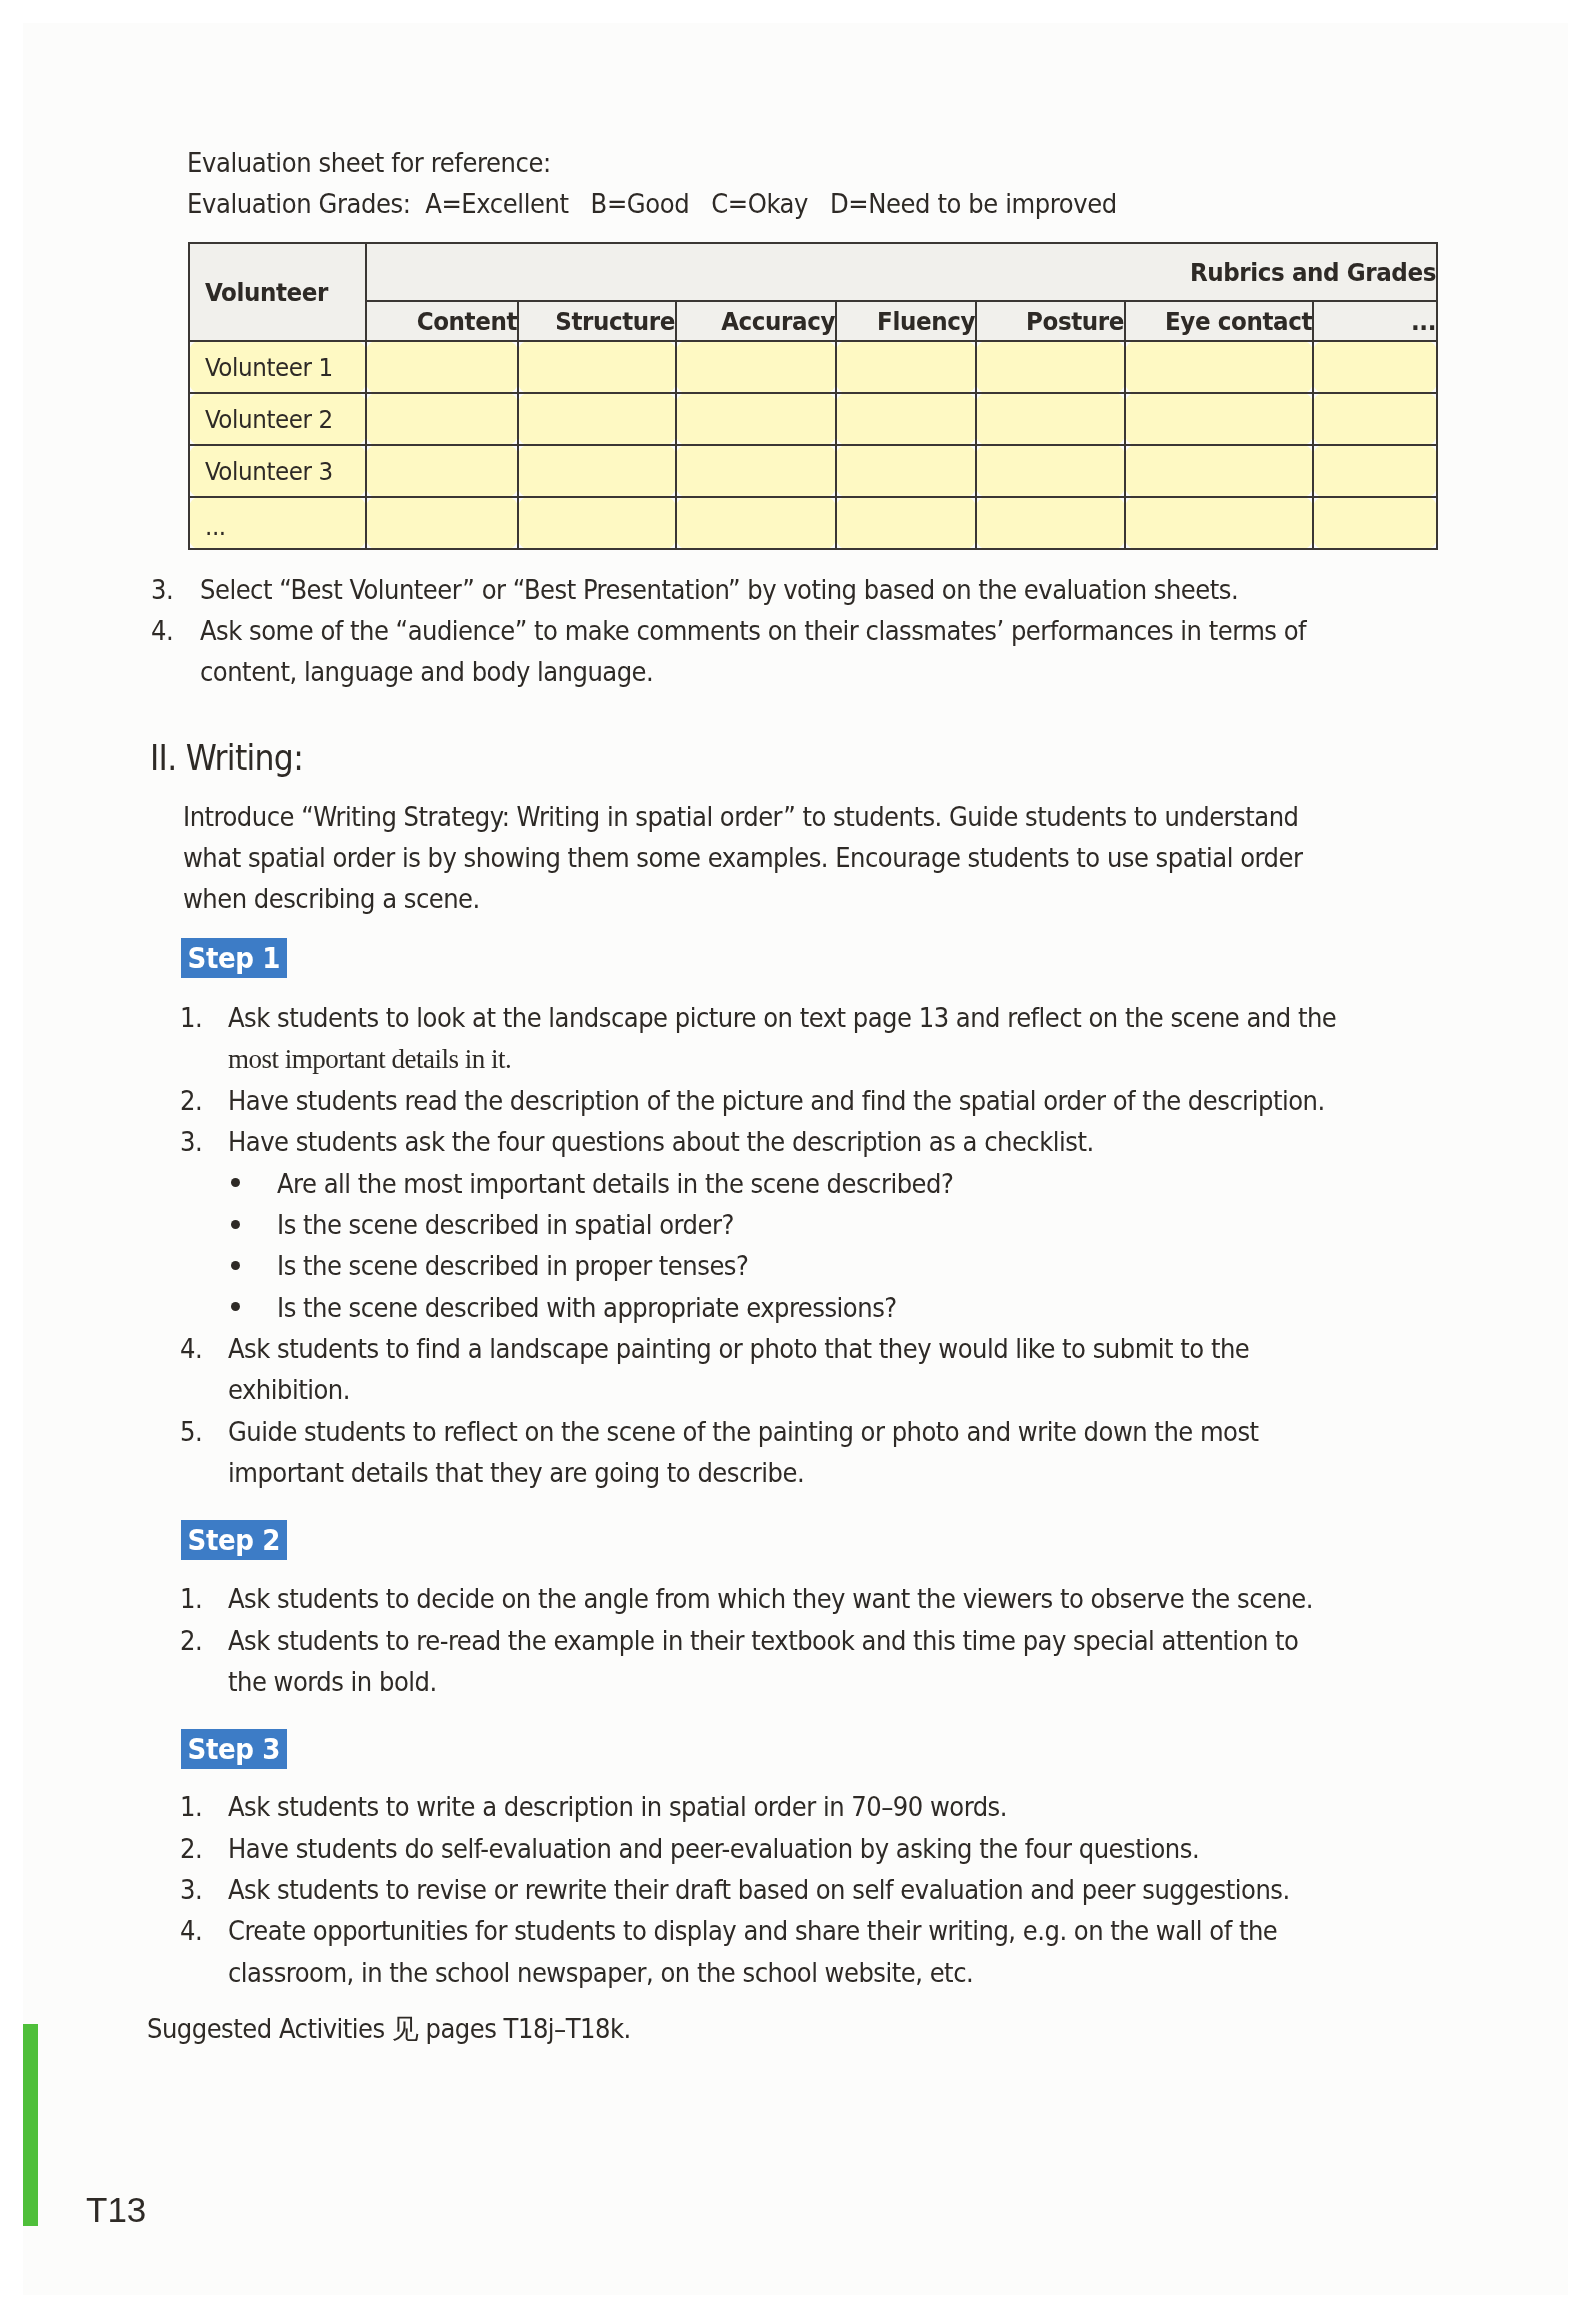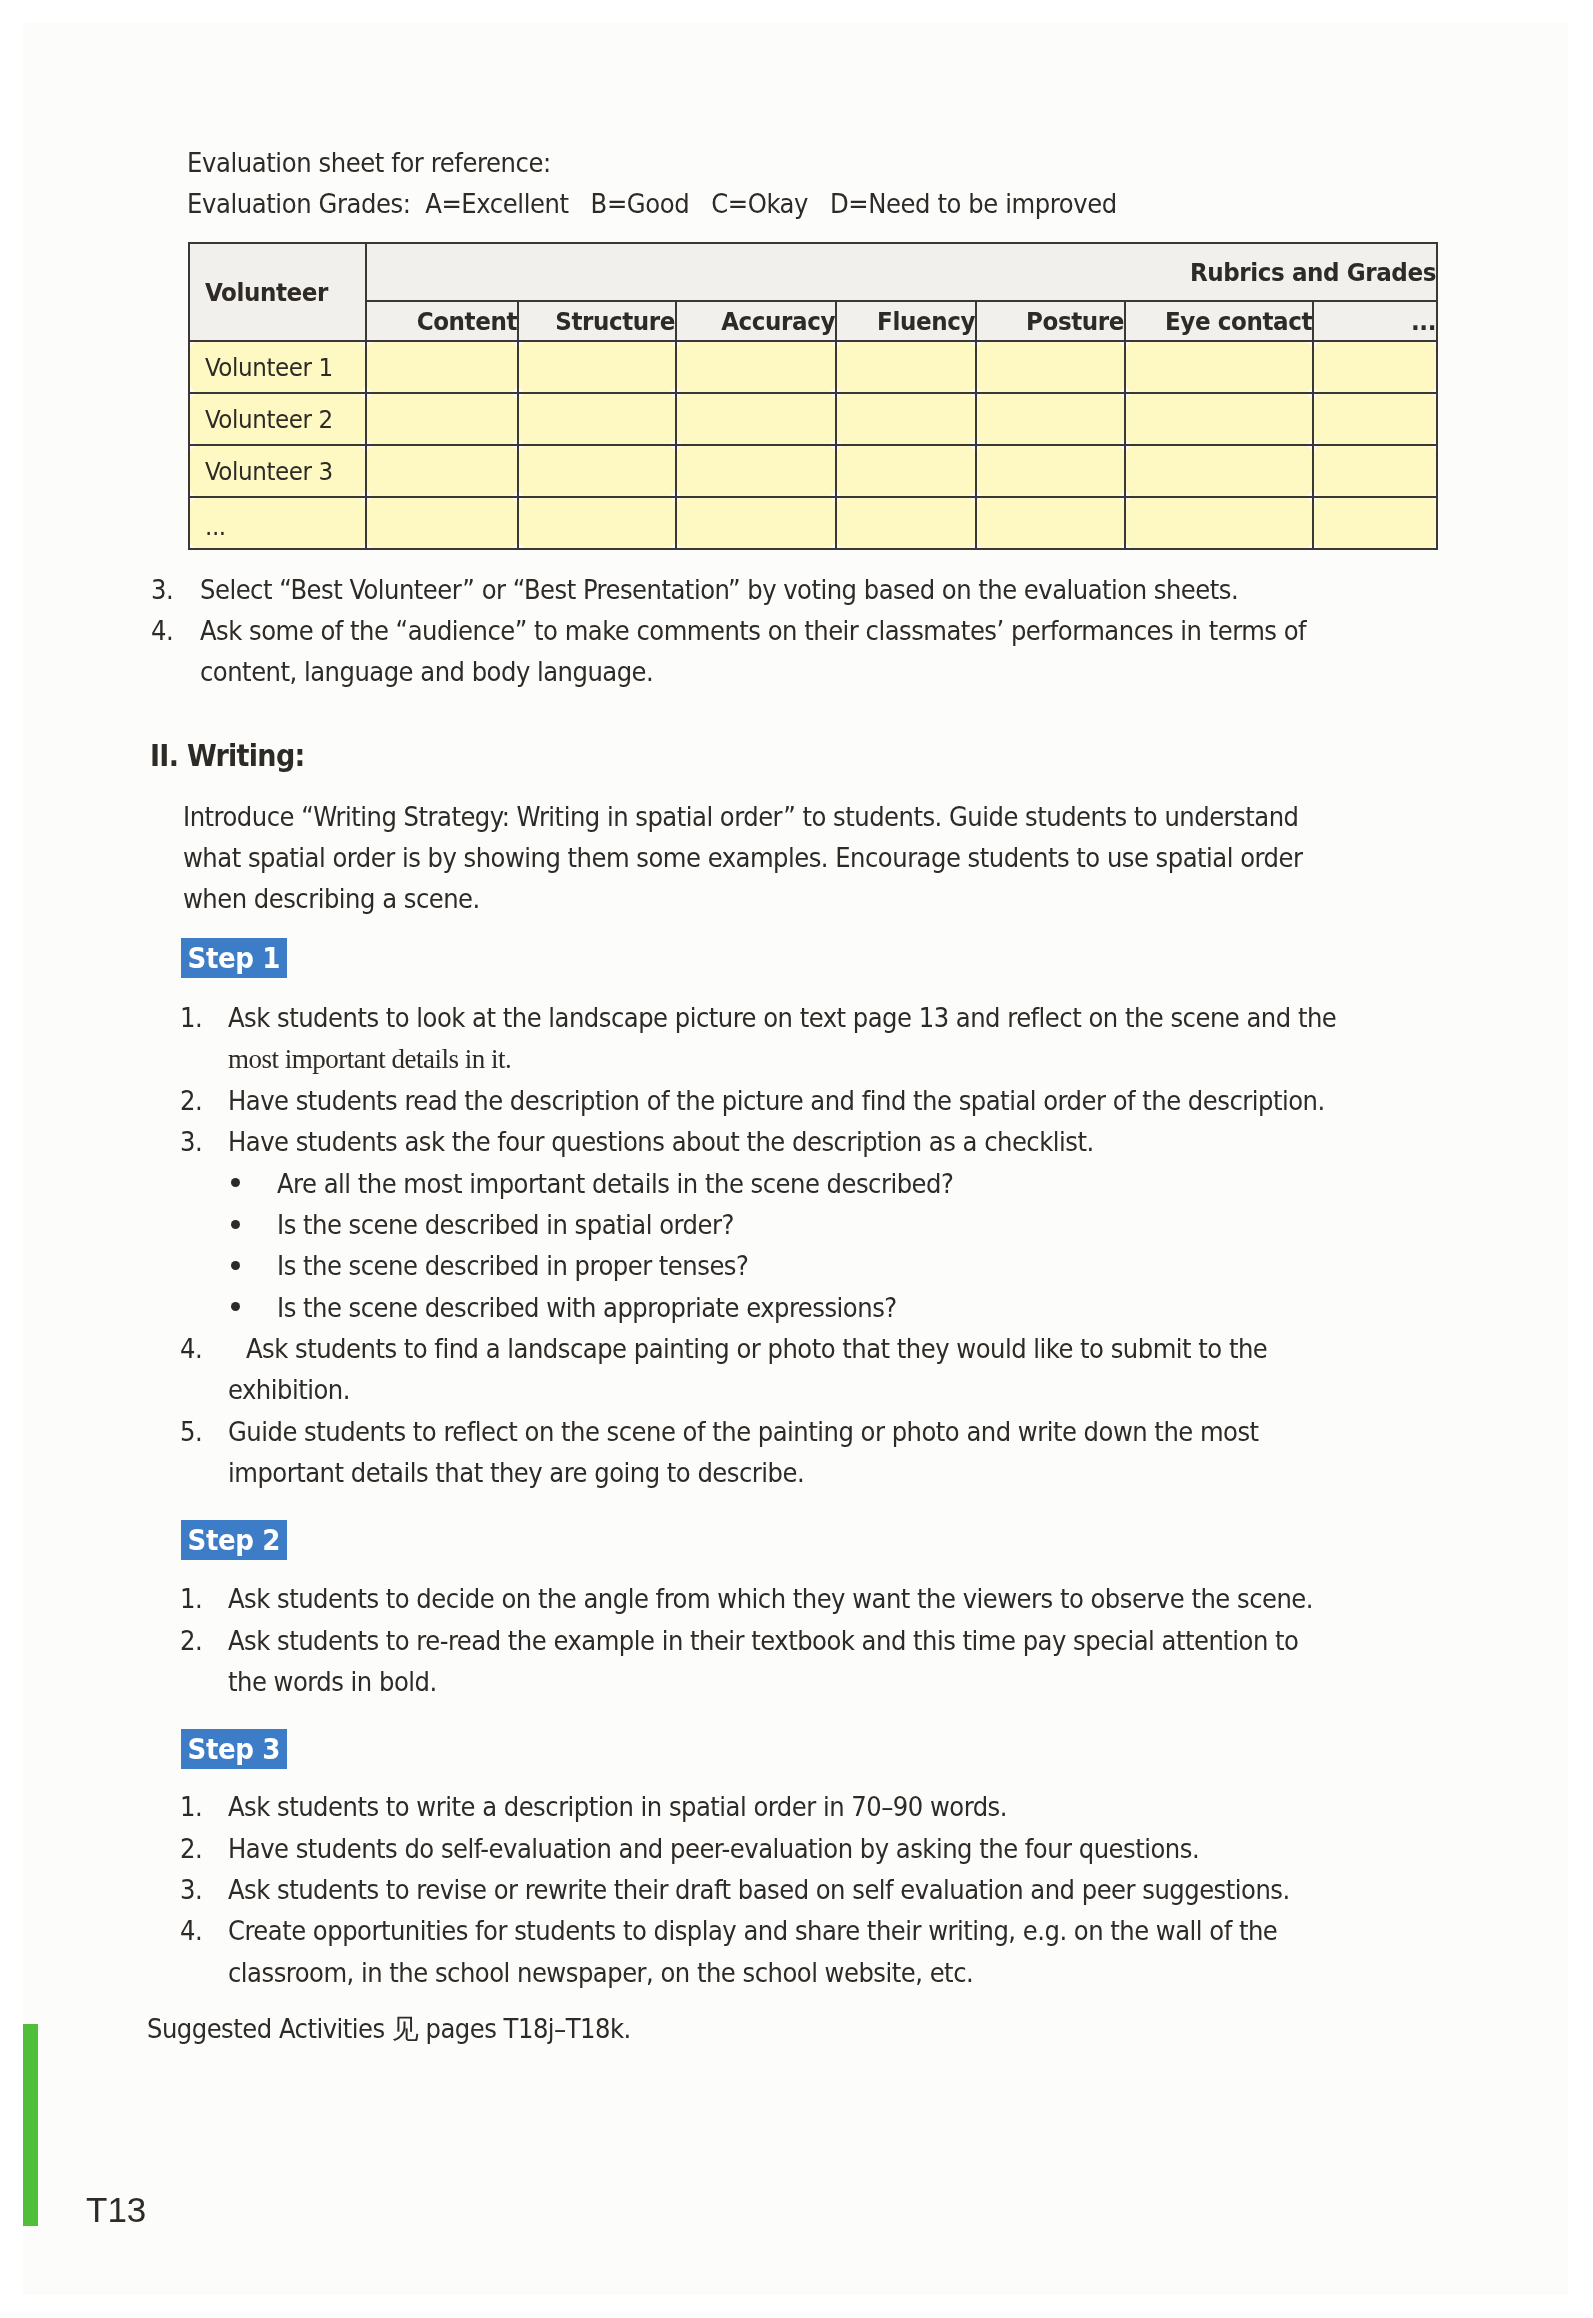--- a/index.html
+++ b/index.html
@@ -23,21 +23,21 @@
     border-collapse: collapse; table-layout: fixed;
   }
   .eval-table td, .eval-table th {
     border: 2.1px solid #3b3734; padding: 0; font-size: 25.6px; letter-spacing: -0.4px;
     white-space: nowrap;
   }
   .eval-table th { background: #f1f0ec; font-weight: bold; text-align: right; }
   .eval-table th.vol-head { text-align: left; padding-left: 15px; }
   .eval-table td.vol-cell { padding-left: 15px; text-align: left; }
   .eval-table td { background: #fef9c3; border-radius: 11px; }
-  .heading { font-size: 30px; font-weight: bold; letter-spacing: -0.7px; }
+  .heading { font-size: 35px; font-weight: normal; letter-spacing: -0.7px; }
   .step-badge {
     position: absolute; height: 40px; background: #3d7cc6; color: #ffffff;
     font-weight: bold; font-size: 29px; line-height: 40px; padding: 0 6.6px;
     letter-spacing: -0.4px; white-space: nowrap;
   }
   .bullet {
     position: absolute; width: 9px; height: 9px; border-radius: 50%; background: #2e2a26;
   }
   .green-bar {
     position: absolute; left: 23px; top: 2024px; width: 15px; height: 202px; background: #4fbf3a;
@@ -150,21 +150,21 @@
 <div class="bullet" style="left:231px; top:1178px;"></div>
 <div class="abs txt" style="left:277px; top:1163px;">Are all the most important details in the scene described?</div>
 <div class="bullet" style="left:231px; top:1220px;"></div>
 <div class="abs txt" style="left:277px; top:1204px;">Is the scene described in spatial order?</div>
 <div class="bullet" style="left:231px; top:1261px;"></div>
 <div class="abs txt" style="left:277px; top:1245px;">Is the scene described in proper tenses?</div>
 <div class="bullet" style="left:231px; top:1302px;"></div>
 <div class="abs txt" style="left:277px; top:1287px;">Is the scene described with appropriate expressions?</div>
 
 <div class="abs txt" style="left:180px; top:1328px;">4.</div>
-<div class="abs txt" style="left:246px; top:1328px;text-align:center;">Ask students to find a landscape painting or photo that they would like to submit to the</div>
+<div class="abs txt" style="left:228px; top:1328px;text-align:center;">Ask students to find a landscape painting or photo that they would like to submit to the</div>
 <div class="abs txt" style="left:228px; top:1369px;">exhibition.</div>
 
 <div class="abs txt" style="left:180px; top:1411px;">5.</div>
 <div class="abs txt" style="left:228px; top:1411px;">Guide students to reflect on the scene of the painting or photo and write down the most</div>
 <div class="abs txt" style="left:228px; top:1452px;">important details that they are going to describe.</div>
 
 <div class="step-badge" style="left:181px; top:1520px;">Step 2</div>
 
 <div class="abs txt" style="left:180px; top:1578px;">1.</div>
 <div class="abs txt" style="left:228px; top:1578px;">Ask students to decide on the angle from which they want the viewers to observe the scene.</div>

